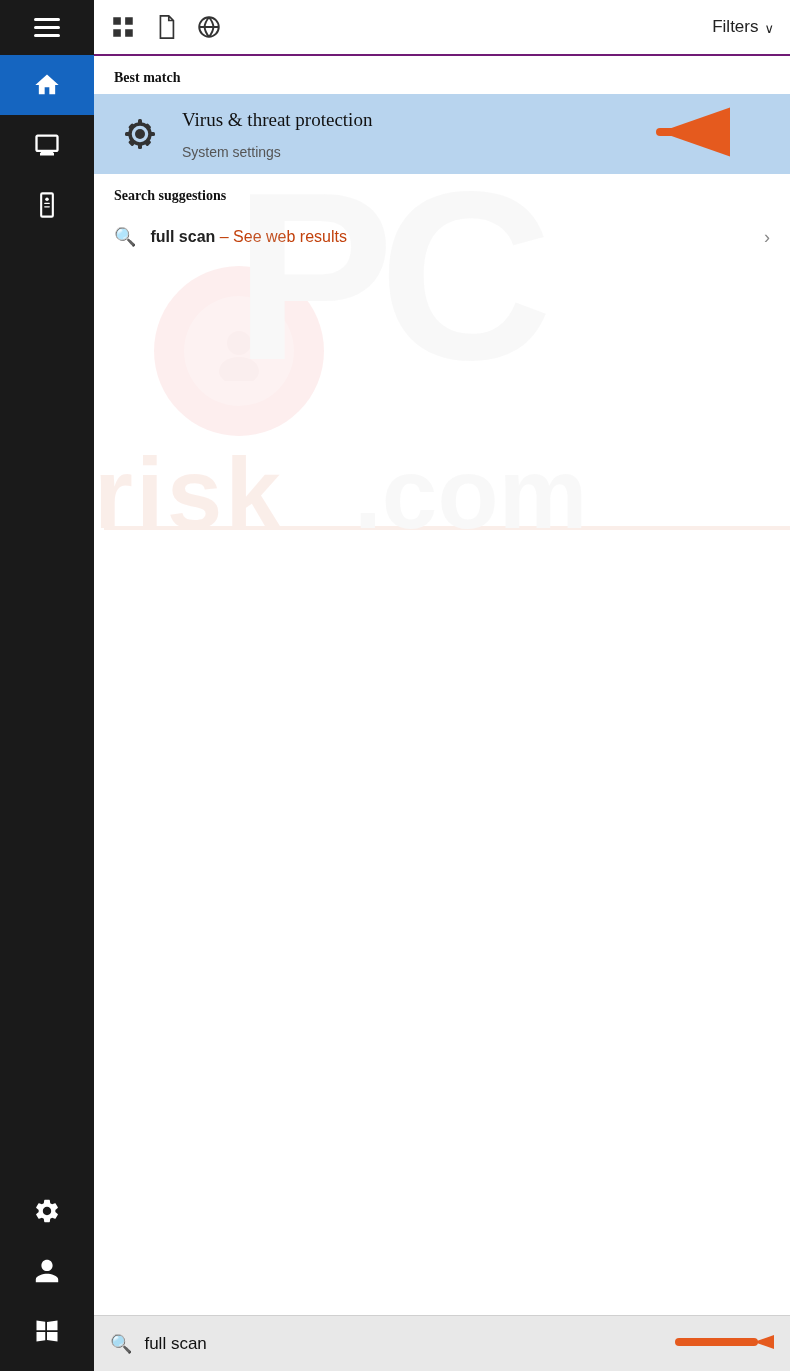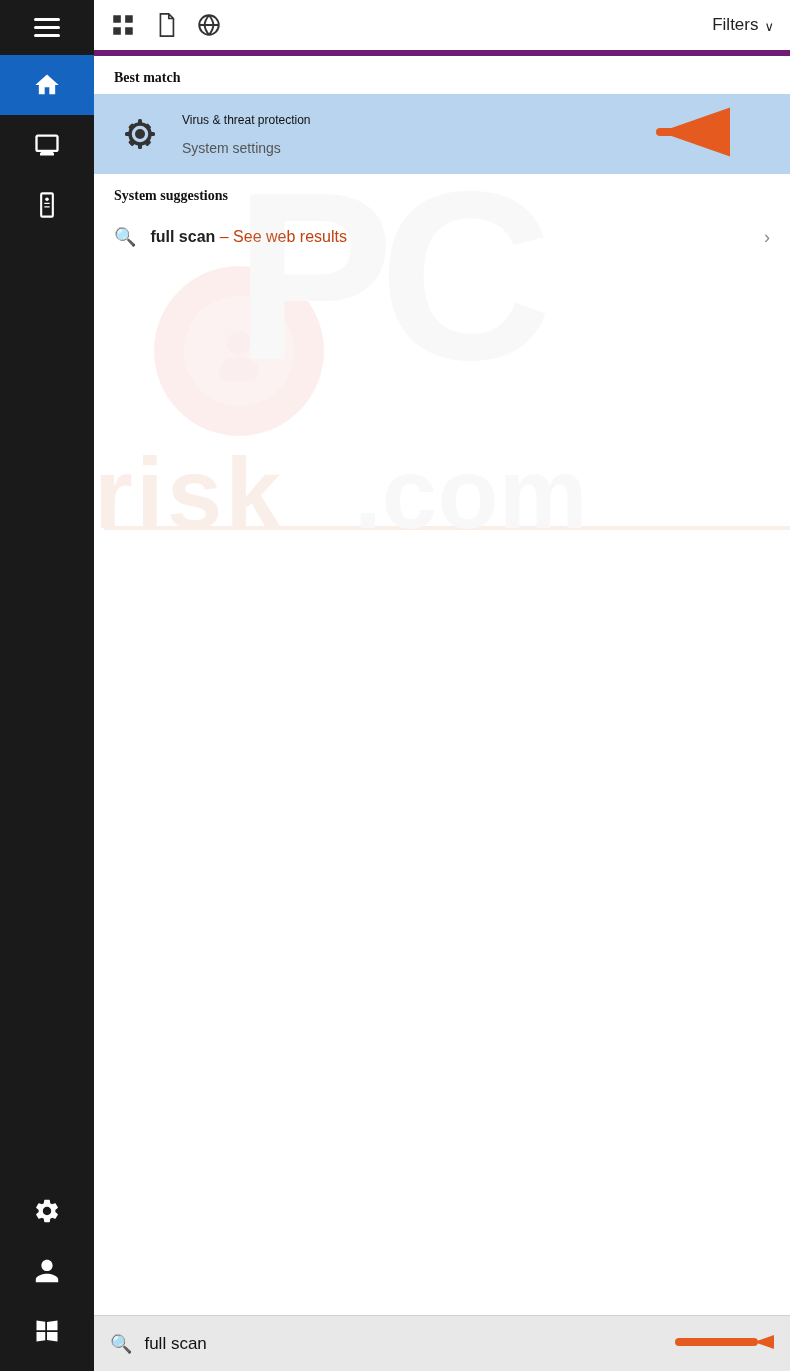--- a/index.html
+++ b/index.html
@@ -94,21 +94,21 @@
       position: relative;
     }
 
     
     .toolbar {
       height: 56px;
       background: white;
       display: flex;
       align-items: center;
       padding: 0 16px;
-      border-bottom: 6px solid #701a75;
+      border-bottom: 2px solid #701a75;
       gap: 18px;
     }
 
     .toolbar-icons {
       display: flex;
       align-items: center;
       gap: 18px;
       flex: 1;
     }
 
@@ -165,23 +165,24 @@
       justify-content: center;
       flex-shrink: 0;
     }
 
     .best-match-text {
       display: flex;
       flex-direction: column;
     }
 
     .best-match-title {
-      font-size: 12px;
+      font-size: 19px;
       font-weight: 500;
       color: #111;
+      font-family: Liberation Serif, serif;
     }
 
     .best-match-subtitle {
       font-size: 14px;
       color: #555;
       margin-top: 13px;
     }
 
     
     .arrow-annotation {
@@ -441,21 +442,21 @@
             <marker id="arrowhead" markerWidth="10" markerHeight="7" refX="10" refY="3.5" orient="auto">
               <polygon points="0 0, 10 3.5, 0 7" fill="#e55a1e"></polygon>
             </marker>
           </defs>
 
           <path d="M85 35 L20 35" stroke="#e55a1e" stroke-width="8" marker-end="url(#arrowhead)" stroke-linecap="round"></path>
         </svg>
       </div>
     </div>
 
-    <div class="section-label">System suggestions</div>
+    <div class="section-label">Search suggestions</div>
 
     <div class="suggestion-item">
       <span style="color:#555; font-size:18px;">🔍</span>
       <span class="suggestion-text">
         <strong>full scan</strong><span class="muted"> – See web results</span>
       </span>
       <span class="chevron-right">›</span>
     </div>
 
     <div class="watermark-area">

